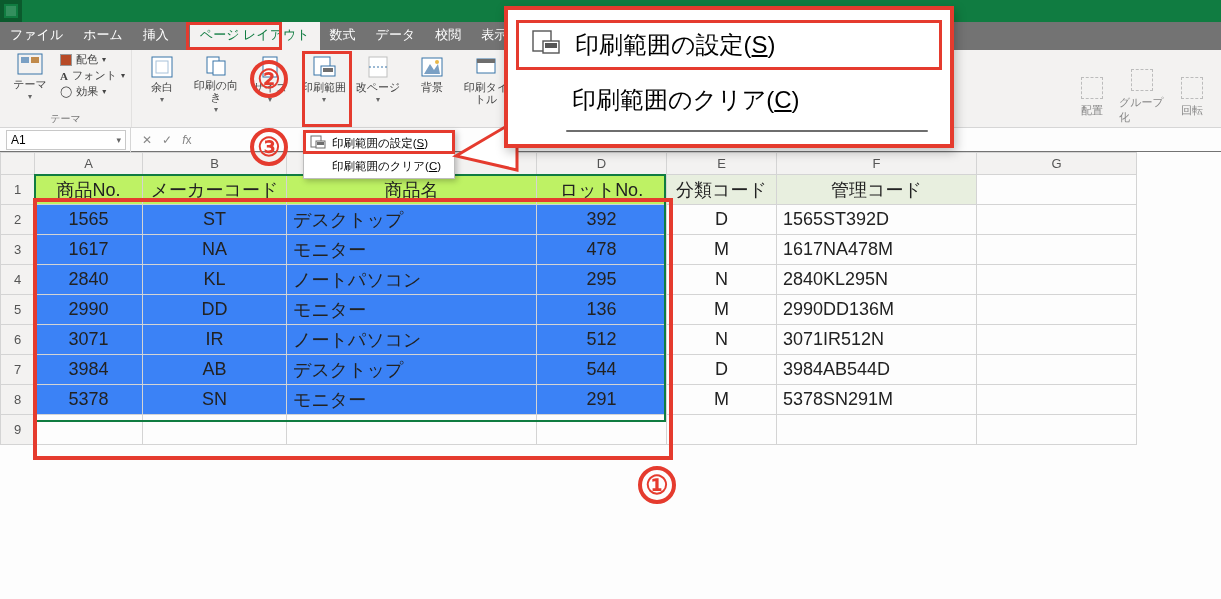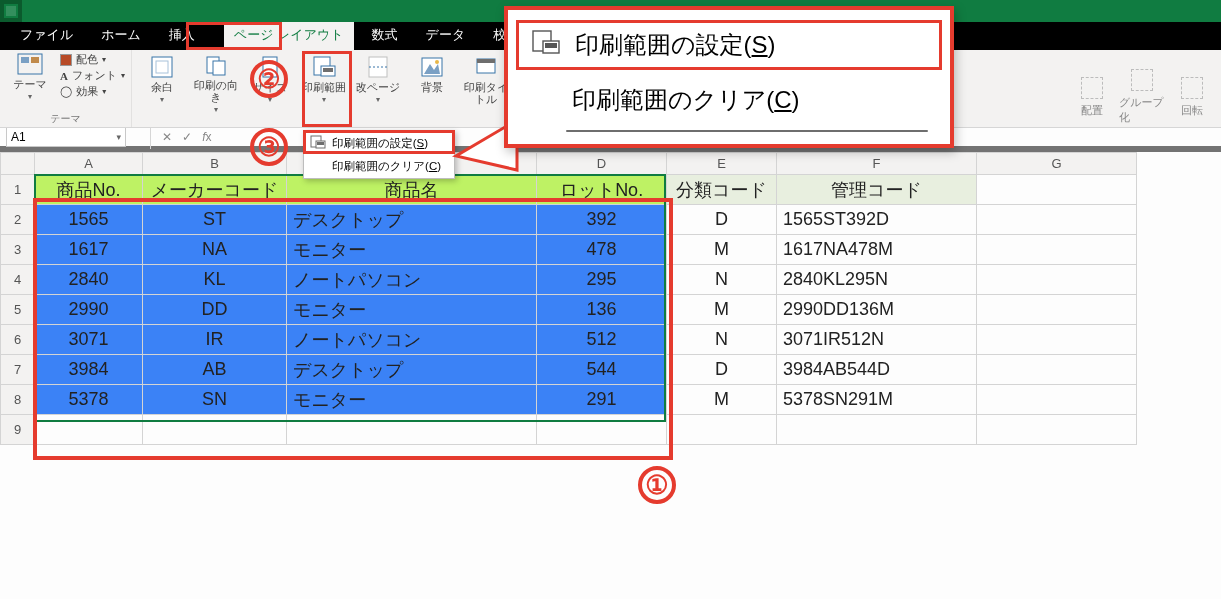--- a/index.html
+++ b/index.html
@@ -23,27 +23,26 @@
     font-size: 11px;
   }
   .titlebar .appicon {
     width: 22px; height: 22px;
     background: #0b5a2d;
     display:flex; align-items:center; justify-content:center;
   }
 
   .tabstrip {
     height: 28px;
-    background: #000000;
+    background: #737373;
     display: flex;
     align-items: flex-end;
     color: #fff;
     font-size: 13px;
-    padding-left: 10px;
-    gap: 8px;
+    gap: 0;
   }
   .tabstrip .tab {
     padding: 4px 10px 6px 10px;
     cursor: pointer;
   }
   .tabstrip .tab.active {
     background: #f3f2f1;
     color: #107c41;
     margin-left: 11px;
   }
@@ -99,25 +98,24 @@
   .dropdown-mini .item {
     display:flex; align-items:center; gap:6px;
     padding:4px 6px;
     cursor:pointer;
   }
   .dropdown-mini .u { text-decoration: underline; }
 
   
   .fbar {
     height: 24px;
-    border-bottom:6px solid #737373;
+    border-bottom:1px solid #737373;
     display:flex;
     align-items:center;
     font-size:12px;
-    gap:20px;
   }
   .namebox {
     width: 120px; height: 20px;
     margin: 0 4px 0 6px;
     border:1px solid #c8c8c8;
     padding: 0 4px;
     display:flex; align-items:center; justify-content:space-between;
     background:#fff;
   }
   .namebox .caret { font-size:9px; color:#666; }

